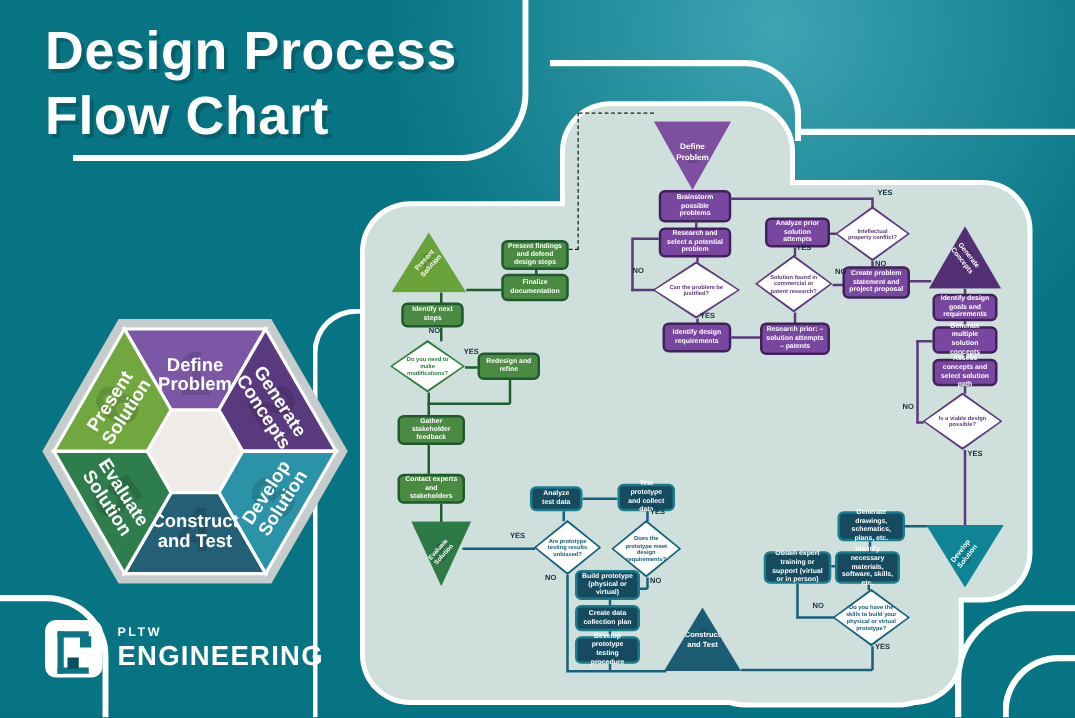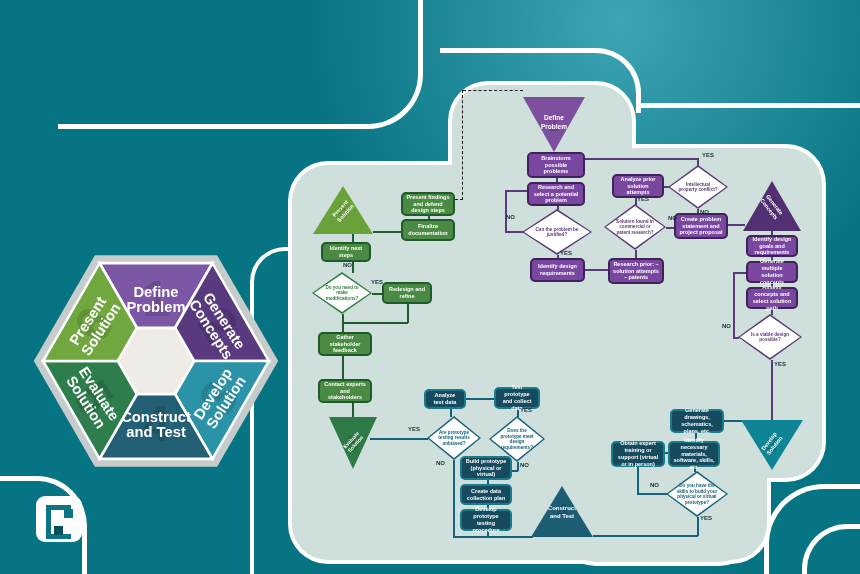--- a/index.html
+++ b/index.html
@@ -62,20 +62,24 @@
       <div class="panel-w" style="left: 448px; top: 81px; width: 188px; height: 128px;"></div>
       <div class="panel-w" style="left: 288px; top: 161px; width: 483px; height: 403px;"></div>
       <div class="panel-w" style="left: 596px; top: 144px; width: 230px; height: 338px;"></div>
       <div class="panel-w" style="left: 556px; top: 296px; width: 203px; height: 270px;"></div>
       <div class="panel-f" style="left: 452px; top: 85px; width: 180px; height: 120px;"></div>
       <div class="panel-f" style="left: 292px; top: 165px; width: 475px; height: 395px;"></div>
       <div class="panel-f" style="left: 600px; top: 148px; width: 222px; height: 330px;"></div>
       <div class="panel-f" style="left: 560px; top: 300px; width: 195px; height: 262px;"></div>
     </div>
 
+<div id="title">
+  <div>Design Process</div>
+  <div>Flow Chart</div>
+</div>
 
 <div id="hexwrap"><svg viewBox="-145 -130 290 260" width="252" height="226">
         <polygon points="136,0 68,117.8 -68,117.8 -136,0 -68,-117.8 68,-117.8" fill="none" stroke="#c5cccb" stroke-width="8"></polygon>
         <g>
           <polygon points="-65,-112.6 65,-112.6 0,0" fill="#7b57a5" stroke="#fff" stroke-width="3"></polygon>
           <text x="0" y="-52" transform="rotate(0 0 -72)" text-anchor="middle" style="font:bold 58px &quot;Liberation Sans&quot;,sans-serif;fill:#000;opacity:.12;">1</text>
           <text x="0" y="-72" transform="rotate(0 0 -72)" text-anchor="middle" style="font:bold 17px &quot;Liberation Sans&quot;,sans-serif;fill:#fff;"><tspan x="0" dy="-2">Define</tspan><tspan x="0" dy="18">Problem</tspan></text>
         </g>
         <g>
           <polygon points="65,-112.6 130,0 0,0" fill="#5a3a7e" stroke="#fff" stroke-width="3"></polygon>
@@ -103,20 +107,24 @@
           <text x="-72" y="-42" transform="rotate(-57 -72 -42)" text-anchor="middle" style="font:bold 17px &quot;Liberation Sans&quot;,sans-serif;fill:#fff;"><tspan x="-72" dy="-2">Present</tspan><tspan x="-72" dy="18">Solution</tspan></text>
         </g>
         <polygon points="44,0 22,38.1 -22,38.1 -44,0 -22,-38.1 22,-38.1" fill="#efece8" stroke="#fff" stroke-width="3"></polygon>
       </svg></div>
 
 <div id="logo">
   <div id="logo-icon">
     <div class="g1"></div>
     <div class="g2"></div>
     <div class="g3"></div>
+  </div>
+  <div id="logo-text">
+    <div id="logo-brand">PLTW</div>
+    <div id="logo-div">ENGINEERING</div>
   </div>
 </div>
 
 <div id="flow">
       <div class="ln" style="left: 556px; top: 178px; width: 1.5px; height: 5px; background: rgb(91, 58, 122);"></div>
       <div class="ln" style="left: 557px; top: 206px; width: 1.5px; height: 4px; background: rgb(91, 58, 122);"></div>
       <div class="ln" style="left: 505px; top: 190px; width: 1.5px; height: 43px; background: rgb(91, 58, 122);"></div>
       <div class="ln" style="left: 505px; top: 231px; width: 19px; height: 1.5px; background: rgb(91, 58, 122);"></div>
       <div class="ln" style="left: 506px; top: 190px; width: 21px; height: 1.5px; background: rgb(91, 58, 122);"></div>
       <div class="ln" style="left: 557px; top: 255px; width: 1.5px; height: 4px; background: rgb(91, 58, 122);"></div>

